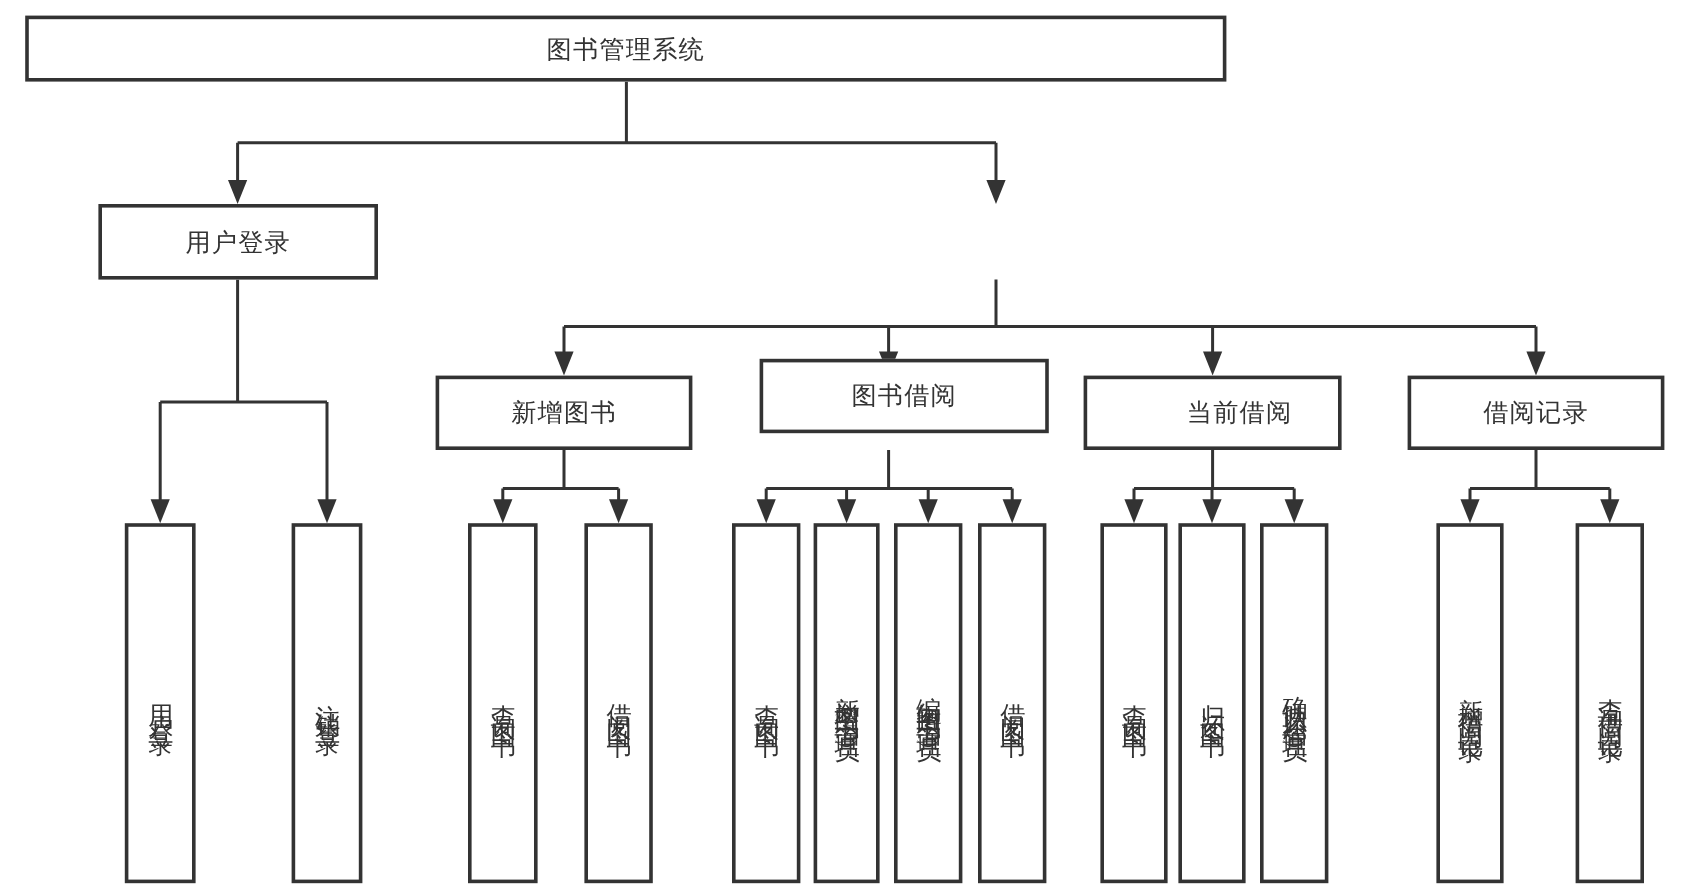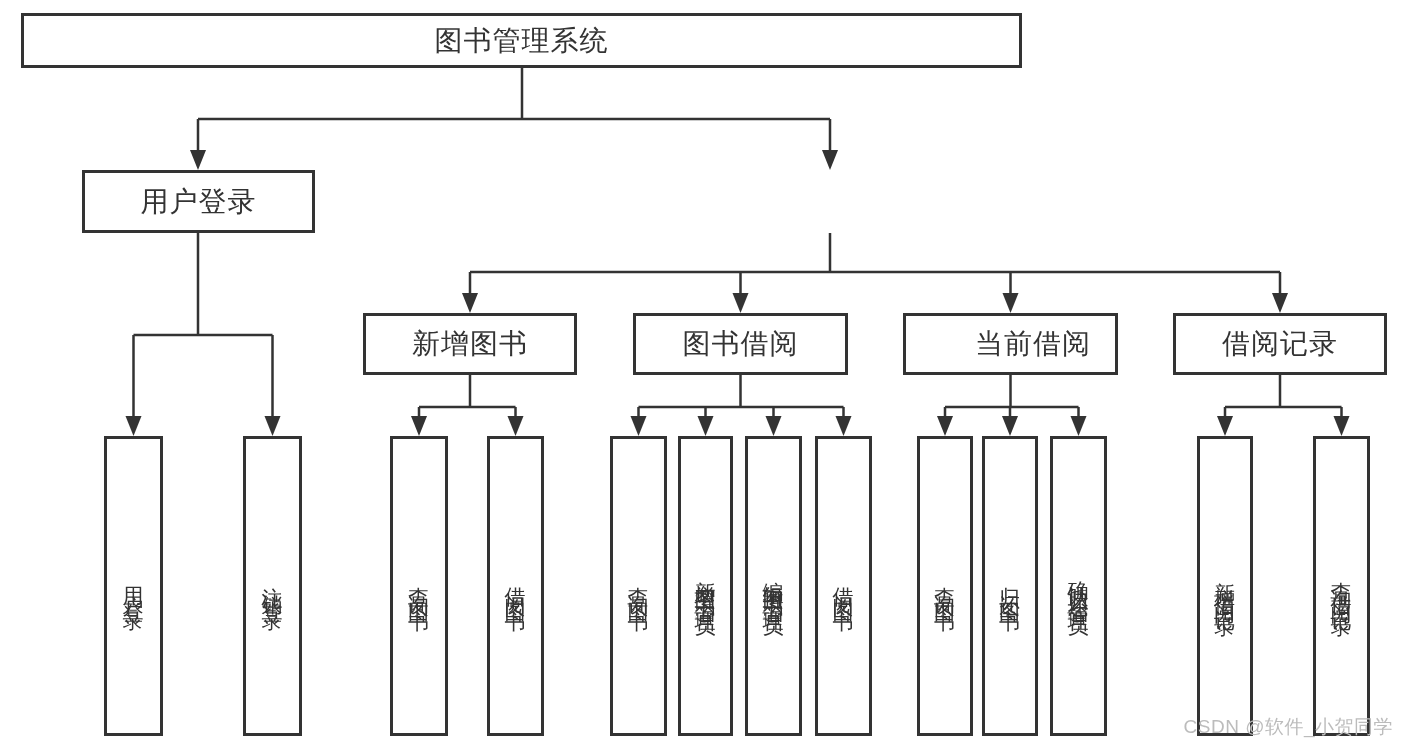--- a/index.html
+++ b/index.html
@@ -20,21 +20,21 @@
   }
   .node {
     position: absolute;
     border: 3px solid #333333;
     background: #ffffff;
     display: flex;
     align-items: center;
     justify-content: center;
     color: #333333;
   }
-  .hbox { font-size: 28px; letter-spacing: 1px; }
+  .hbox { font-size: 21px; letter-spacing: 1px; }
   .vbox .vtext {
     writing-mode: vertical-rl;
     text-orientation: mixed;
     font-size: 21px;
     letter-spacing: 8px;
     line-height: 1;
     color: #333333;
     white-space: nowrap;
   }
   .watermark {
@@ -89,21 +89,21 @@
     <span>图书管理系统</span>
   </div>
 
   <div class="node hbox" style="left:82px; top:170px; width:233px; height:63px;">
     <span>用户登录</span>
   </div>
 
   <div class="node hbox" style="left:363px; top:313px; width:214px; height:62px;">
     <span>新增图书</span>
   </div>
-  <div class="node hbox" style="left:633px; top:313px; width:215px; height:62px;">
+  <div class="node hbox" style="left:633px; top:299px; width:241px; height:62px;">
     <span>图书借阅</span>
   </div>
   <div class="node hbox" style="left:903px; top:313px; width:215px; height:62px;padding-left:45px;">
     <span>当前借阅</span>
   </div>
   <div class="node hbox" style="left:1173px; top:313px; width:214px; height:62px;">
     <span>借阅记录</span>
   </div>
 
   <div class="node vbox" style="left:104px; top:436px; width:59px; height:300px;">
@@ -143,15 +143,14 @@
     <span class="vtext" style="letter-spacing:5px;">确认归还（管理员）</span>
   </div>
 
   <div class="node vbox" style="left:1197px; top:436px; width:56px; height:300px;">
     <span class="vtext" style="letter-spacing:7px;">新增借阅记录</span>
   </div>
   <div class="node vbox" style="left:1313px; top:436px; width:57px; height:300px;">
     <span class="vtext" style="letter-spacing:7px;">查询借阅记录</span>
   </div>
 
-  <div class="watermark">CSDN @软件_小贺同学</div>
 
 </div>
 
 </body></html>

